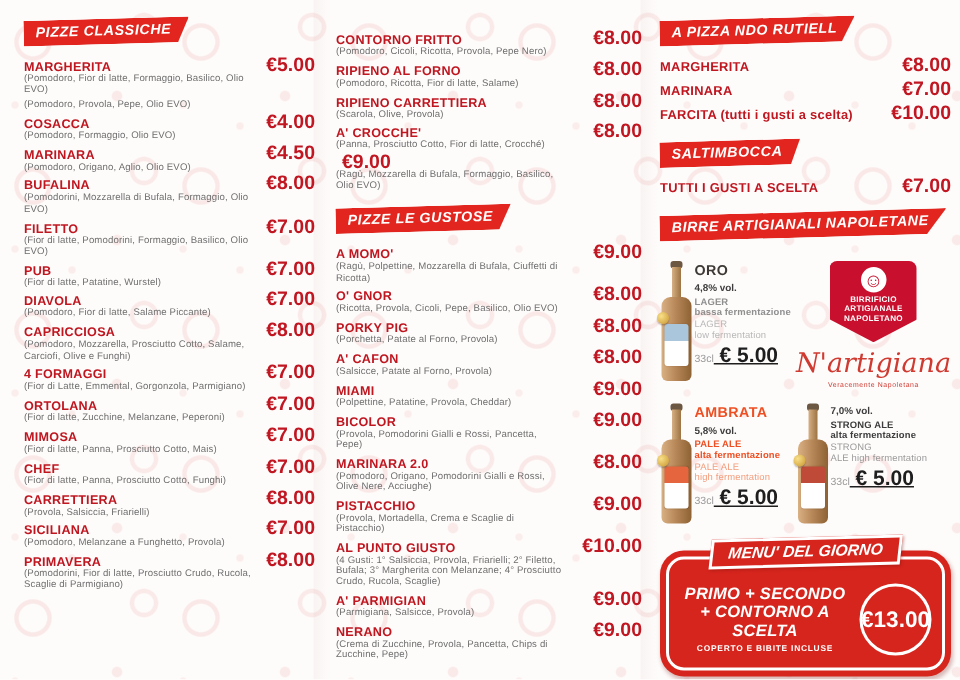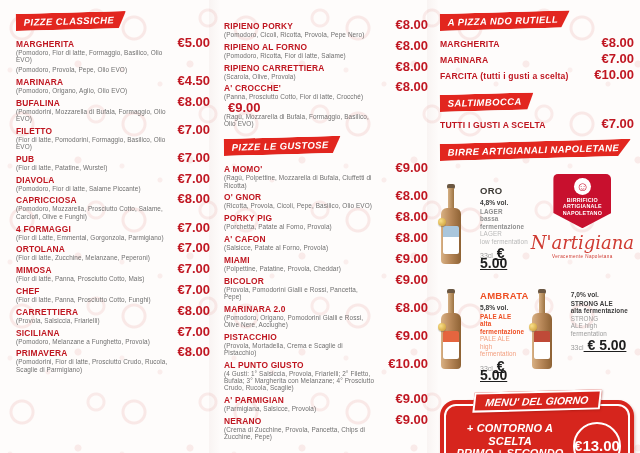--- a/index.html
+++ b/index.html
@@ -37,21 +37,21 @@
   .mi-top{display:flex;justify-content:space-between;align-items:baseline;}
   .mi-name{font-weight:bold;font-size:8.4px;letter-spacing:.2px;color:#bf1620;line-height:10px;}
   .mi-price{font-weight:bold;font-size:13px;color:#c01722;line-height:10px;white-space:nowrap;margin-left:4px;}
   .mi-desc{font-size:6.4px;line-height:7.3px;color:#6f6f6f;max-width:152px;letter-spacing:.1px;}
   .simple .mi{margin-bottom:5px;}
   .simple .mi-name{font-size:8.6px;}
   .gap{height:7px;}
 
   
   #beer-grid{display:grid;grid-template-columns:1fr 1fr;column-gap:2px;row-gap:10px;margin-top:6px;}
-  .beer{display:flex;gap:18px;margin-top:10px;}
+  .beer{display:flex;gap:1px;}
   .beer-o1{order:1}.beer-o3{order:3}.beer-o4{order:4}
   #brewery{order:2;text-align:center;}
   .bottle{width:22px;height:80px;position:relative;flex:none;}
   .b-cap{position:absolute;left:7px;top:0;width:8px;height:5px;background:#6b5742;border-radius:2px;}
   .b-neck{position:absolute;left:8px;top:4px;width:6px;height:24px;background:linear-gradient(90deg,#d6b084,#9c7342);}
   .b-body{position:absolute;left:1px;top:24px;width:20px;height:56px;border-radius:6px 6px 4px 4px;background:linear-gradient(90deg,#d9b184,#b9895a 45%,#8e6234);}
   .b-label{position:absolute;left:3px;top:42px;width:16px;height:28px;border-radius:2px;box-shadow:0 0 1px rgba(0,0,0,.2);}
   .b-medal{position:absolute;left:-2px;top:34px;width:8px;height:8px;border-radius:50%;background:radial-gradient(circle at 35% 35%,#f9e08a,#c8952c);box-shadow:0 1px 1px rgba(0,0,0,.25);}
   .beer-txt{font-size:6.3px;line-height:7.5px;color:#6f6f6f;padding-top:2px;}
   .beer-name{font-weight:bold;font-size:9.5px;line-height:10px;letter-spacing:.3px;margin-bottom:3px;}
@@ -99,20 +99,27 @@
             <span class="mi-name">MARGHERITA</span>
             <span class="mi-price">€5.00</span>
           </div>
           <div class="mi-desc">(Pomodoro, Fior di latte, Formaggio, Basilico, Olio EVO)</div>
         </div>
         <div class="mi">
           <div class="mi-desc">(Pomodoro, Provola, Pepe, Olio EVO)</div>
         </div>
         <div class="mi">
           <div class="mi-top">
+            <span class="mi-name">COSACCA</span>
+            <span class="mi-price">€4.00</span>
+          </div>
+          <div class="mi-desc">(Pomodoro, Formaggio, Olio EVO)</div>
+        </div>
+        <div class="mi">
+          <div class="mi-top">
             <span class="mi-name">MARINARA</span>
             <span class="mi-price">€4.50</span>
           </div>
           <div class="mi-desc">(Pomodoro, Origano, Aglio, Olio EVO)</div>
         </div>
         <div class="mi">
           <div class="mi-top">
             <span class="mi-name">BUFALINA</span>
             <span class="mi-price">€8.00</span>
           </div>
@@ -195,21 +202,21 @@
           </div>
           <div class="mi-desc">(Pomodorini, Fior di latte, Prosciutto Crudo, Rucola, Scaglie di Parmigiano)</div>
         </div>
       </div>
   </div>
 
   <div class="col" id="col-mid">
     <div>
         <div class="mi">
           <div class="mi-top">
-            <span class="mi-name">RIPIENO PORKY</span>
+            <span class="mi-name">CONTORNO FRITTO</span>
             <span class="mi-price">€8.00</span>
           </div>
           <div class="mi-desc">(Pomodoro, Cicoli, Ricotta, Provola, Pepe Nero)</div>
         </div>
         <div class="mi">
           <div class="mi-top">
             <span class="mi-name">RIPIENO AL FORNO</span>
             <span class="mi-price">€8.00</span>
           </div>
           <div class="mi-desc">(Pomodoro, Ricotta, Fior di latte, Salame)</div>
@@ -417,22 +424,22 @@
             <div class="beer-price"><span class="beer-size">33cl</span><span class="beer-cost">&nbsp;€ 5.00</span></div>
           </div>
         </div>
       </div>
 
     <div id="menu-card">
       <div class="ribbon">MENU' DEL GIORNO</div>
       <div class="card-outer">
         <div class="card-inner">
           <div class="card-text">
+            <div class="card-line">PRIMO + SECONDO</div>
             <div class="card-line">+ CONTORNO A SCELTA</div>
-            <div class="card-line">PRIMO + SECONDO</div>
             <div class="card-note">COPERTO E BIBITE INCLUSE</div>
           </div>
           <div class="price-circle">€13.00</div>
         </div>
       </div>
     </div>
   </div>
 </div>
 
 </body></html>

